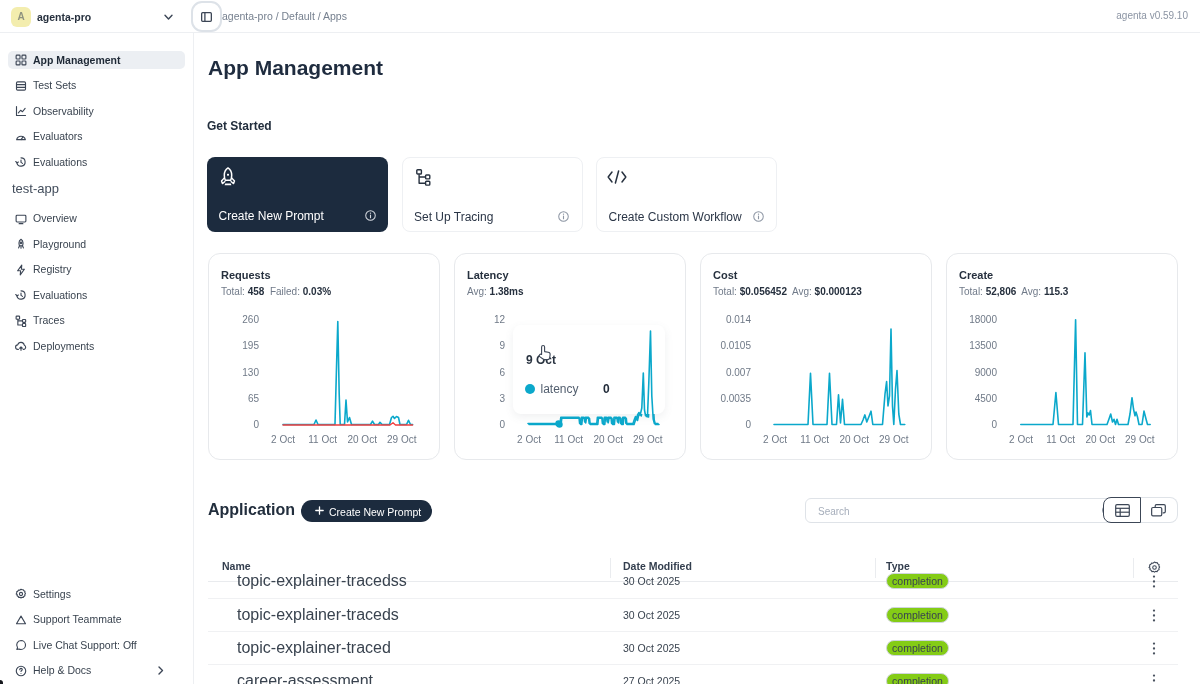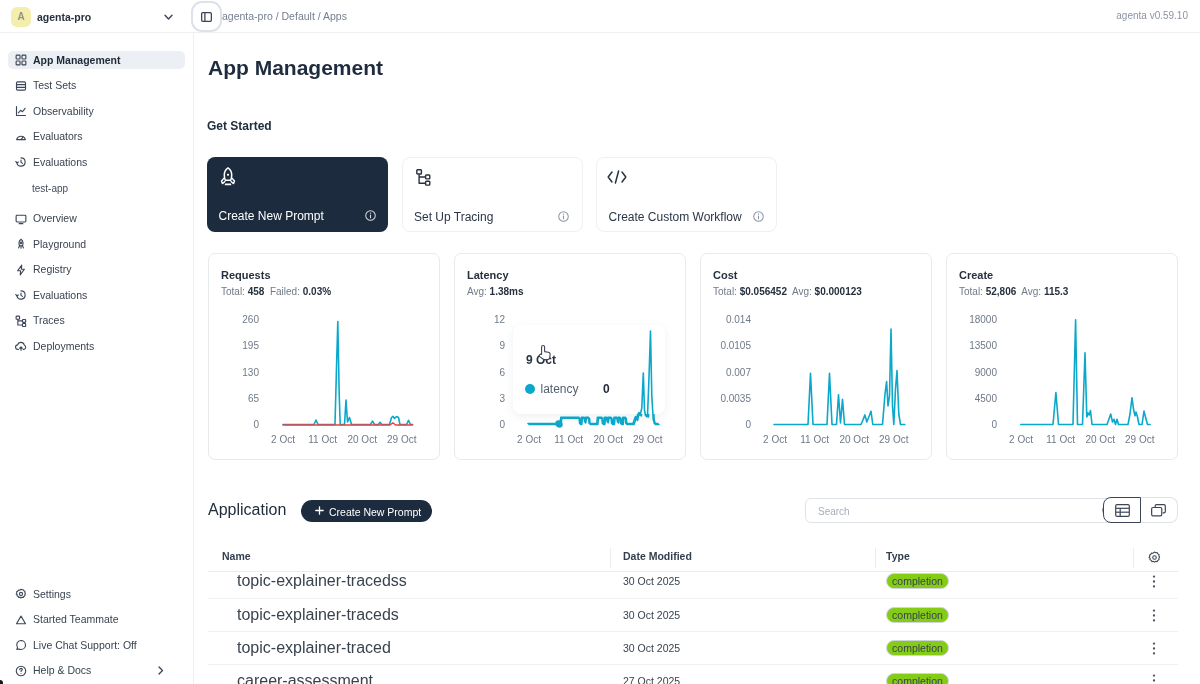--- a/index.html
+++ b/index.html
@@ -23,40 +23,40 @@
 
 
 #sidebar { position:absolute; left:0; top:33px; width:194px; height:651px;
   border-right:1px solid #edeff2; background:#fff; }
 .sitem { position:absolute; left:8px; width:177px; height:18.5px; border-radius:5px;
   font-size:10.5px; color:#39434f; }
 .sitem .ic { position:absolute; left:7px; top:3.5px; width:12px; height:12px; }
 .sitem .lb { position:absolute; left:25px; top:0; line-height:18.5px; white-space:nowrap; }
 .sitem.sel { background:#eceff3; }
 .sitem.sel .lb { font-weight:bold; color:#1e2936; }
-.sgroup { position:absolute; left:12px; font-size:10px; color:#424d5c; line-height:12px;margin-left:20px; }
+.sgroup { position:absolute; left:12px; font-size:13px; color:#424d5c; line-height:12px; }
 
 
 #h1 { position:absolute; left:208px; top:55.5px; font-size:21px; font-weight:bold; color:#1f2c3f; line-height:24px;}
 #h2gs { position:absolute; left:207px; top:117px; font-size:12px; font-weight:bold; color:#222e3d; line-height:19px;}
-#h2app { position:absolute; left:208px; top:500px; font-size:16px; font-weight:normal; color:#222e3d; line-height:19px;}
+#h2app { position:absolute; left:208px; top:500px; font-size:16px; font-weight:bold; color:#222e3d; line-height:19px;}
 
 
 .gscard { position:absolute; top:157px; width:181px; height:75px; border-radius:8px; }
 .gscard.dark { background:#1c2b3e; }
 .gscard.lite { background:#fff; border:1px solid #eef0f3; }
 .gscard .gicon { position:absolute; left:12px; top:9px; }
 .gscard .gtitle { position:absolute; left:11.5px; top:51.5px; font-size:12px; line-height:14px; }
 .gscard.dark .gtitle { color:#fff; }
 .gscard.lite .gtitle { color:#2a3546; }
 .gscard .ginfo { position:absolute; right:12.5px; top:53px; }
 
 
 .chcard { position:absolute; top:253px; width:232px; height:207px; background:#fff;
-  border:1px solid #e7e9ec; border-radius:7px;padding-left:10px; }
+  border:1px solid #e7e9ec; border-radius:12px;padding-left:10px; }
 .chtitle { position:absolute; left:12px; top:15px; font-size:11px; font-weight:bold; color:#26303e; line-height:13px;}
 .chsub { position:absolute; left:12px; top:31.5px; font-size:10px; color:#707a89; line-height:12px;}
 .chsub b { color:#26303e; }
 .chsvg { position:absolute; left:0; top:0; }
 
 
 #tooltip { position:absolute; left:513px; top:325px; width:152px; height:89px;
   background:#fff; border-radius:8px; box-shadow:0 3px 8px rgba(95,105,120,0.10); z-index:4; }
 #tt-date { position:absolute; left:13px; top:8px; font-size:12px; font-weight:bold; color:#2a3441; line-height:14px;margin-top:20px;}
 #tt-dot { position:absolute; left:11.5px; top:59px; width:10px; height:10px; border-radius:50%; background:#0ba8cb; }
@@ -75,21 +75,21 @@
 #search svg { position:absolute; right:7px; top:5px; }
 #tgl-left { position:absolute; left:1103px; top:497px; width:38px; height:26px;
   border:1.5px solid #3c4656; border-radius:8px 0 0 8px; background:#fff; }
 #tgl-right { position:absolute; left:1141px; top:497px; width:37px; height:26px;
   border:1px solid #dfe3e8; border-left:none; border-radius:0 8px 8px 0; background:#fff; }
 #tgl-left svg { position:absolute; left:11px; top:5.5px; }
 #tgl-right svg { position:absolute; left:10px; top:5.5px; }
 
 
 #table { position:absolute; left:208px; top:536px; width:970px; height:148px; background:#fff; }
-#thead { position:absolute; left:0; top:8px; width:970px; height:27.5px;
+#thead { position:absolute; left:0; top:18px; width:970px; height:27.5px;
   border-bottom:1px solid #e9ebee; }
 .th { position:absolute; top:0; font-size:10.5px; font-weight:bold; color:#333e4e; line-height:24.5px; }
 .colsep { position:absolute; top:3.5px; width:1px; height:20px; background:#eaecef; }
 .trow { position:absolute; left:0; width:970px; }
 .tname { position:absolute; left:29px; font-size:16px; color:#39434f; line-height:12px; }
 .tdate { position:absolute; left:415px; font-size:10.5px; color:#39434f; line-height:12px; }
 .tpill { position:absolute; left:678px; width:63px; height:16px; border:1px solid #d0d5dd;
   border-radius:8px; font-size:10.5px; color:#39434f; text-align:center; line-height:14.5px; background:#84cc16; }
 </style>
 </head>
@@ -202,21 +202,21 @@
         <svg class="ic" width="12" height="12" viewBox="0 0 16 16" fill="none" stroke="#3c4656" stroke-width="1.5" stroke-linecap="round" stroke-linejoin="round">
           <circle cx="8" cy="8" r="2.1"></circle>
           <path d="M8 1.6l1.4.8 1.6-.1.8 1.3 1.4.8-.1 1.6.8 1.4-.8 1.4.1 1.6-1.4.8-.8 1.3-1.6-.1-1.4.8-1.4-.8-1.6.1-.8-1.3-1.4-.8.1-1.6L1.6 8l.8-1.4-.1-1.6 1.4-.8.8-1.3 1.6.1z"></path>
         </svg>
         <div class="lb">Settings</div>
       </div>
       <div class="sitem" style="top: 577px;">
         <svg class="ic" width="12" height="12" viewBox="0 0 16 16" fill="none" stroke="#3c4656" stroke-width="1.5" stroke-linecap="round" stroke-linejoin="round">
           <path d="M8 2.8 14 13H2z"></path>
         </svg>
-        <div class="lb">Started Teammate</div>
+        <div class="lb">Support Teammate</div>
       </div>
       <div class="sitem" style="top: 602.5px;">
         <svg class="ic" width="12" height="12" viewBox="0 0 16 16" fill="none" stroke="#3c4656" stroke-width="1.5" stroke-linecap="round" stroke-linejoin="round">
           <path d="M8 2a6 6 0 0 1 0 12c-1 0-2-.2-2.8-.7L2.5 14l.8-2.6A6 6 0 0 1 8 2z"></path>
         </svg>
         <div class="lb">Live Chat Support: Off</div>
       </div>
       <div class="sitem" style="top: 628px;">
         <svg class="ic" width="12" height="12" viewBox="0 0 16 16" fill="none" stroke="#3c4656" stroke-width="1.5" stroke-linecap="round" stroke-linejoin="round">
           <circle cx="8" cy="8" r="6.3"></circle>

